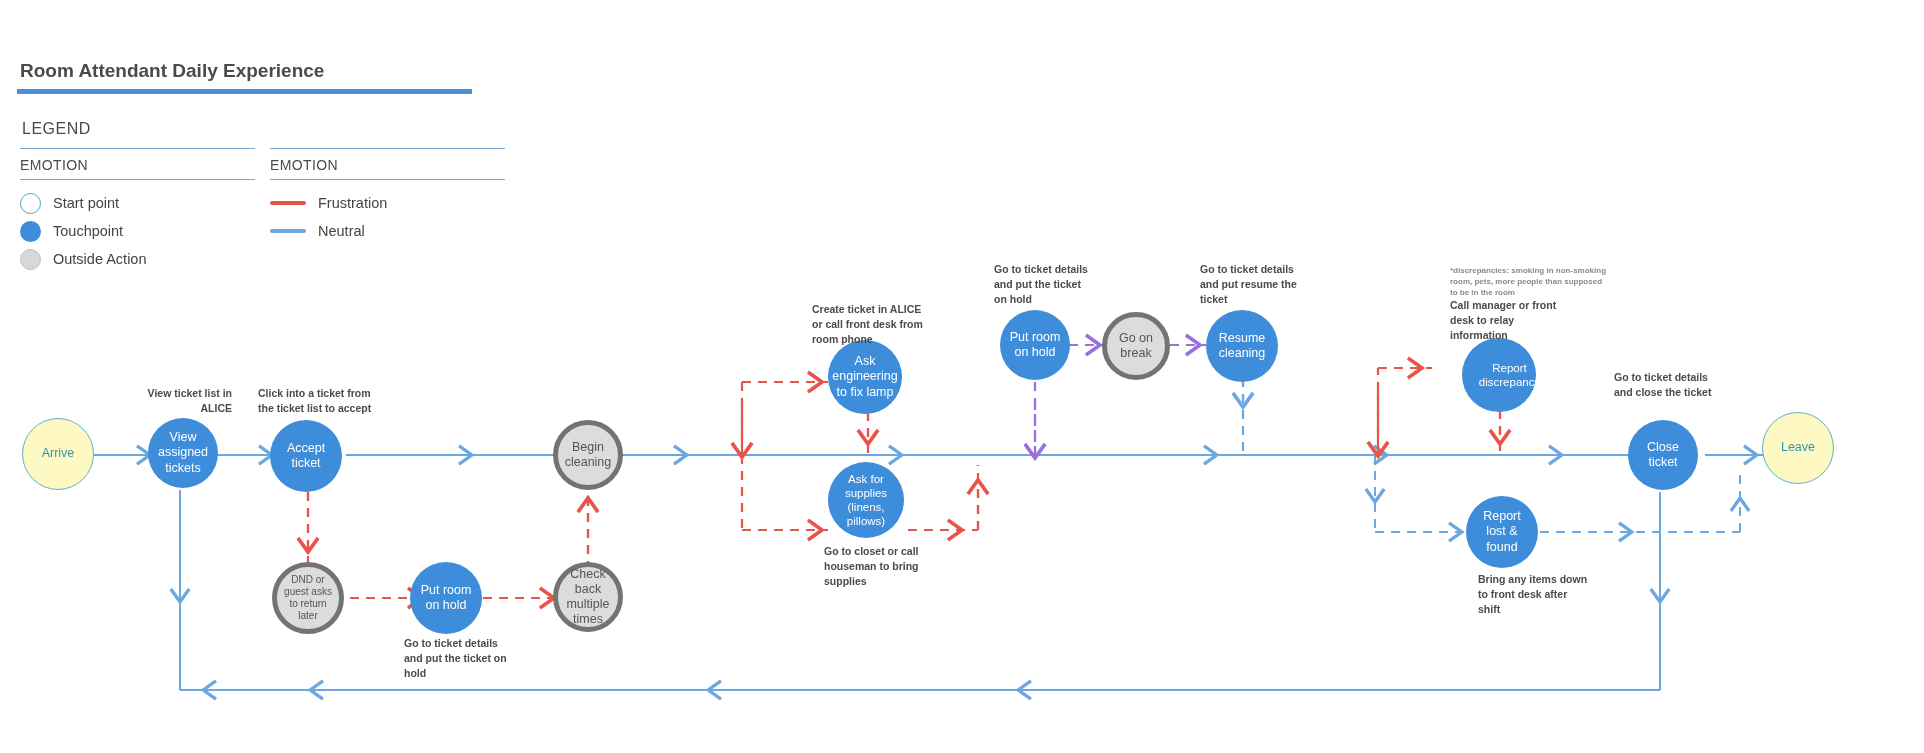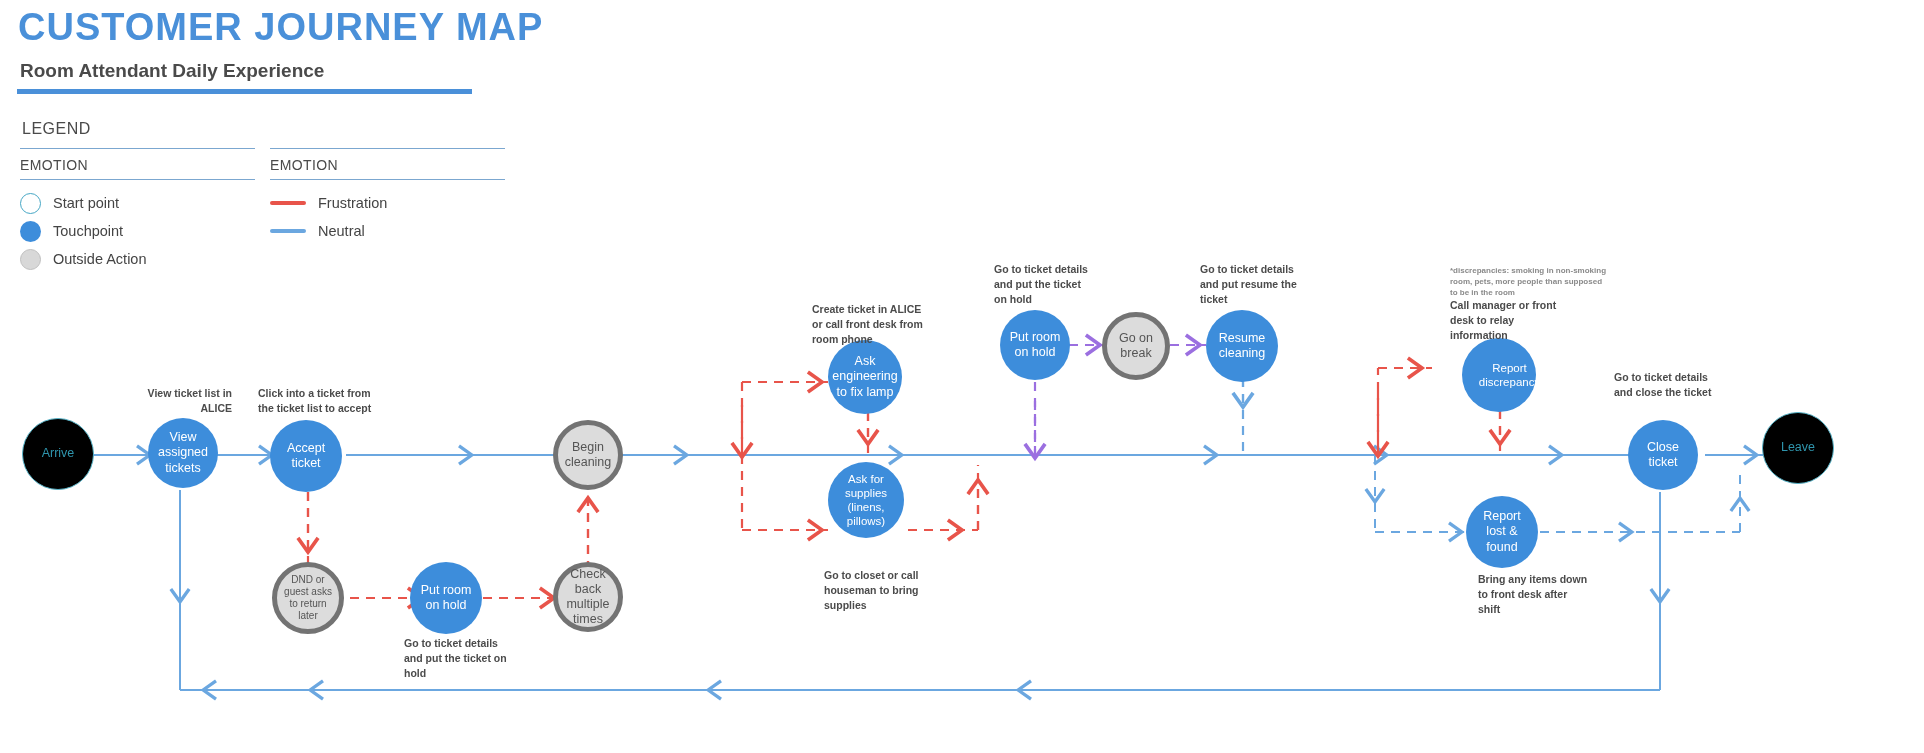--- a/index.html
+++ b/index.html
@@ -93,21 +93,21 @@
   }
   .node-touchpoint {
     background: #3d8ddb; color: #ffffff; font-size: 12.5px; font-weight: 500;
   }
   .node-outside {
     background: #dcdcdc; color: #555; font-size: 12.5px;
     border: 5px solid #737373;
   }
   .node-outside.small-text { font-size: 10px; color: #555; }
   .node-endpoint {
-    background: #000000; color: #2f95ad; font-size: 12.5px;
+    background: #fef9c3; color: #2f95ad; font-size: 12.5px;
     border: 1.5px solid #58b4c8;
     align-items: center;
   }
   .node span { display: block; padding: 0 6px; }
 
   .note {
     position: absolute;
     font-size: 10.5px;
     line-height: 1.42;
     color: #4b4b4b;
@@ -118,21 +118,20 @@
     font-weight: bold;
     color: #8a8a8a;
     line-height: 1.35;
   }
 </style>
 </head>
 <body>
 
 <div id="canvas">
 
-  <div id="title">CUSTOMER JOURNEY MAP</div>
   <div id="subtitle">Room Attendant Daily Experience</div>
   <div id="title-rule"></div>
 
   <div id="legend-label">LEGEND</div>
 
   <div class="legend-col" id="legend-col-1">
     <div class="legend-rule-top"></div>
     <div class="legend-head">EMOTION</div>
     <div class="legend-rule-bot"></div>
     <div class="legend-item">
@@ -307,21 +306,21 @@
   </div>
 
   <div class="node node-touchpoint" style="left:828px; top:340px; width:74px; height:74px;">
     <span>Ask engineering to fix lamp</span>
   </div>
   <div class="note" style="left:812px; top:302px; width:118px;">Create ticket in ALICE or call front desk from room phone</div>
 
   <div class="node node-touchpoint" style="left:828px; top:462px; width:76px; height:76px;text-align:center;">
     <span style="font-size:11.5px;">Ask for supplies (linens, pillows)</span>
   </div>
-  <div class="note" style="left:824px; top:568px; width:110px;">Go to closet or call houseman to bring supplies</div>
+  <div class="note" style="left:824px; top:544px; width:110px;">Go to closet or call houseman to bring supplies</div>
 
   <div class="node node-touchpoint" style="left:1000px; top:310px; width:70px; height:70px;">
     <span>Put room on hold</span>
   </div>
   <div class="note" style="left:994px; top:262px; width:100px;">Go to ticket details and put the ticket on hold</div>
 
   <div class="node node-outside" style="left:1102px; top:312px; width:68px; height:68px;">
     <span>Go on break</span>
   </div>
 

